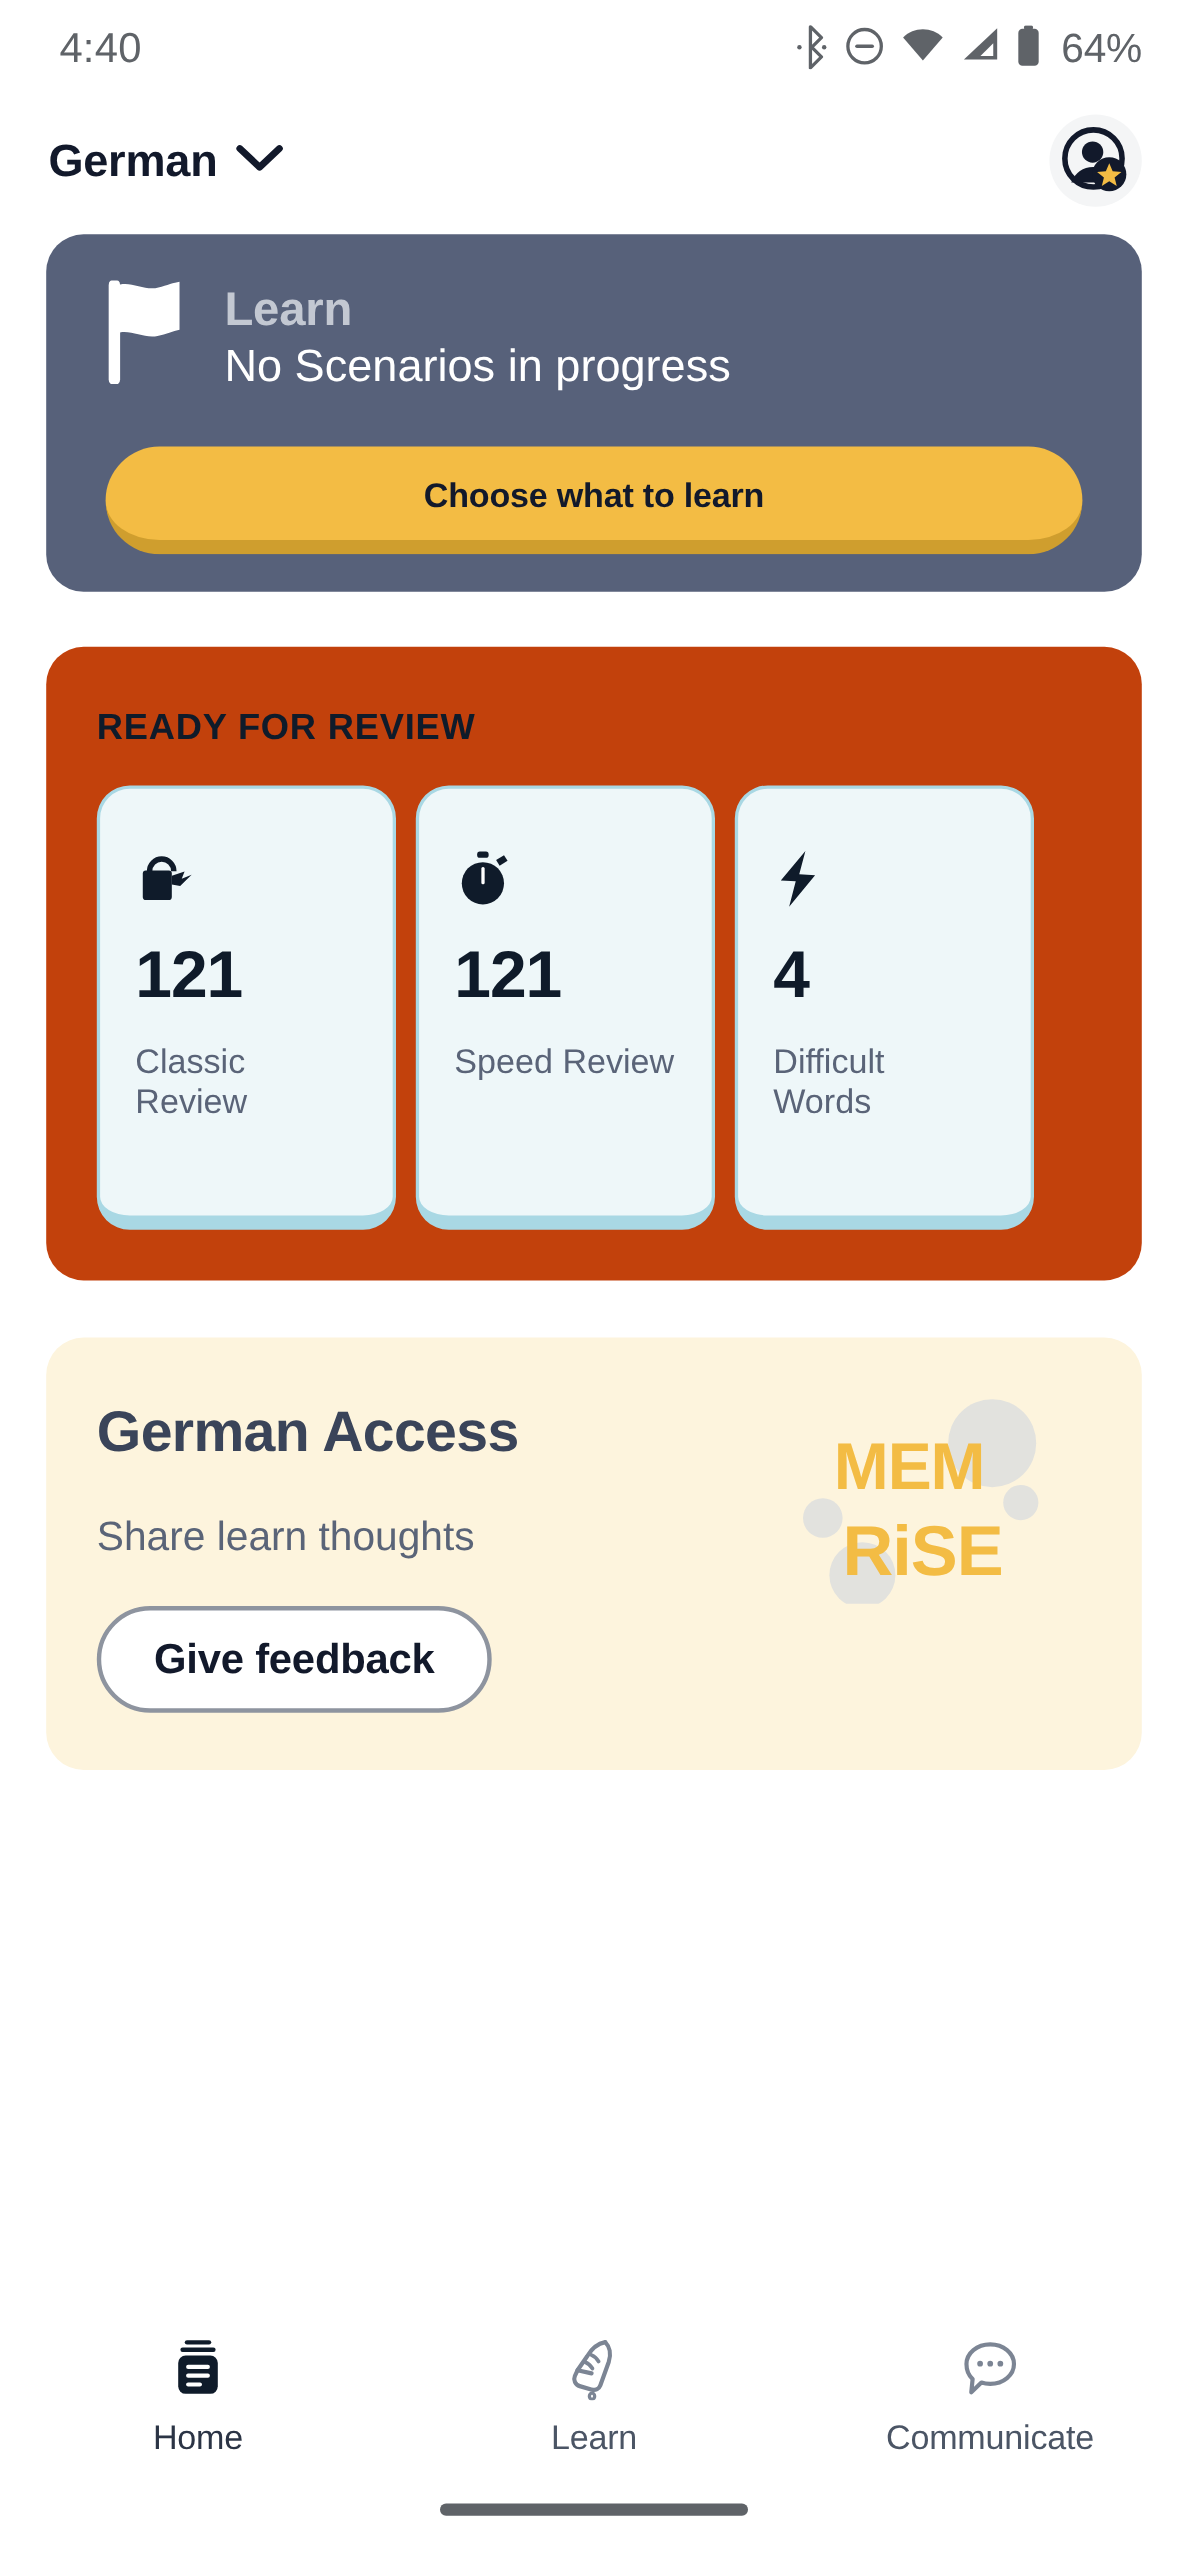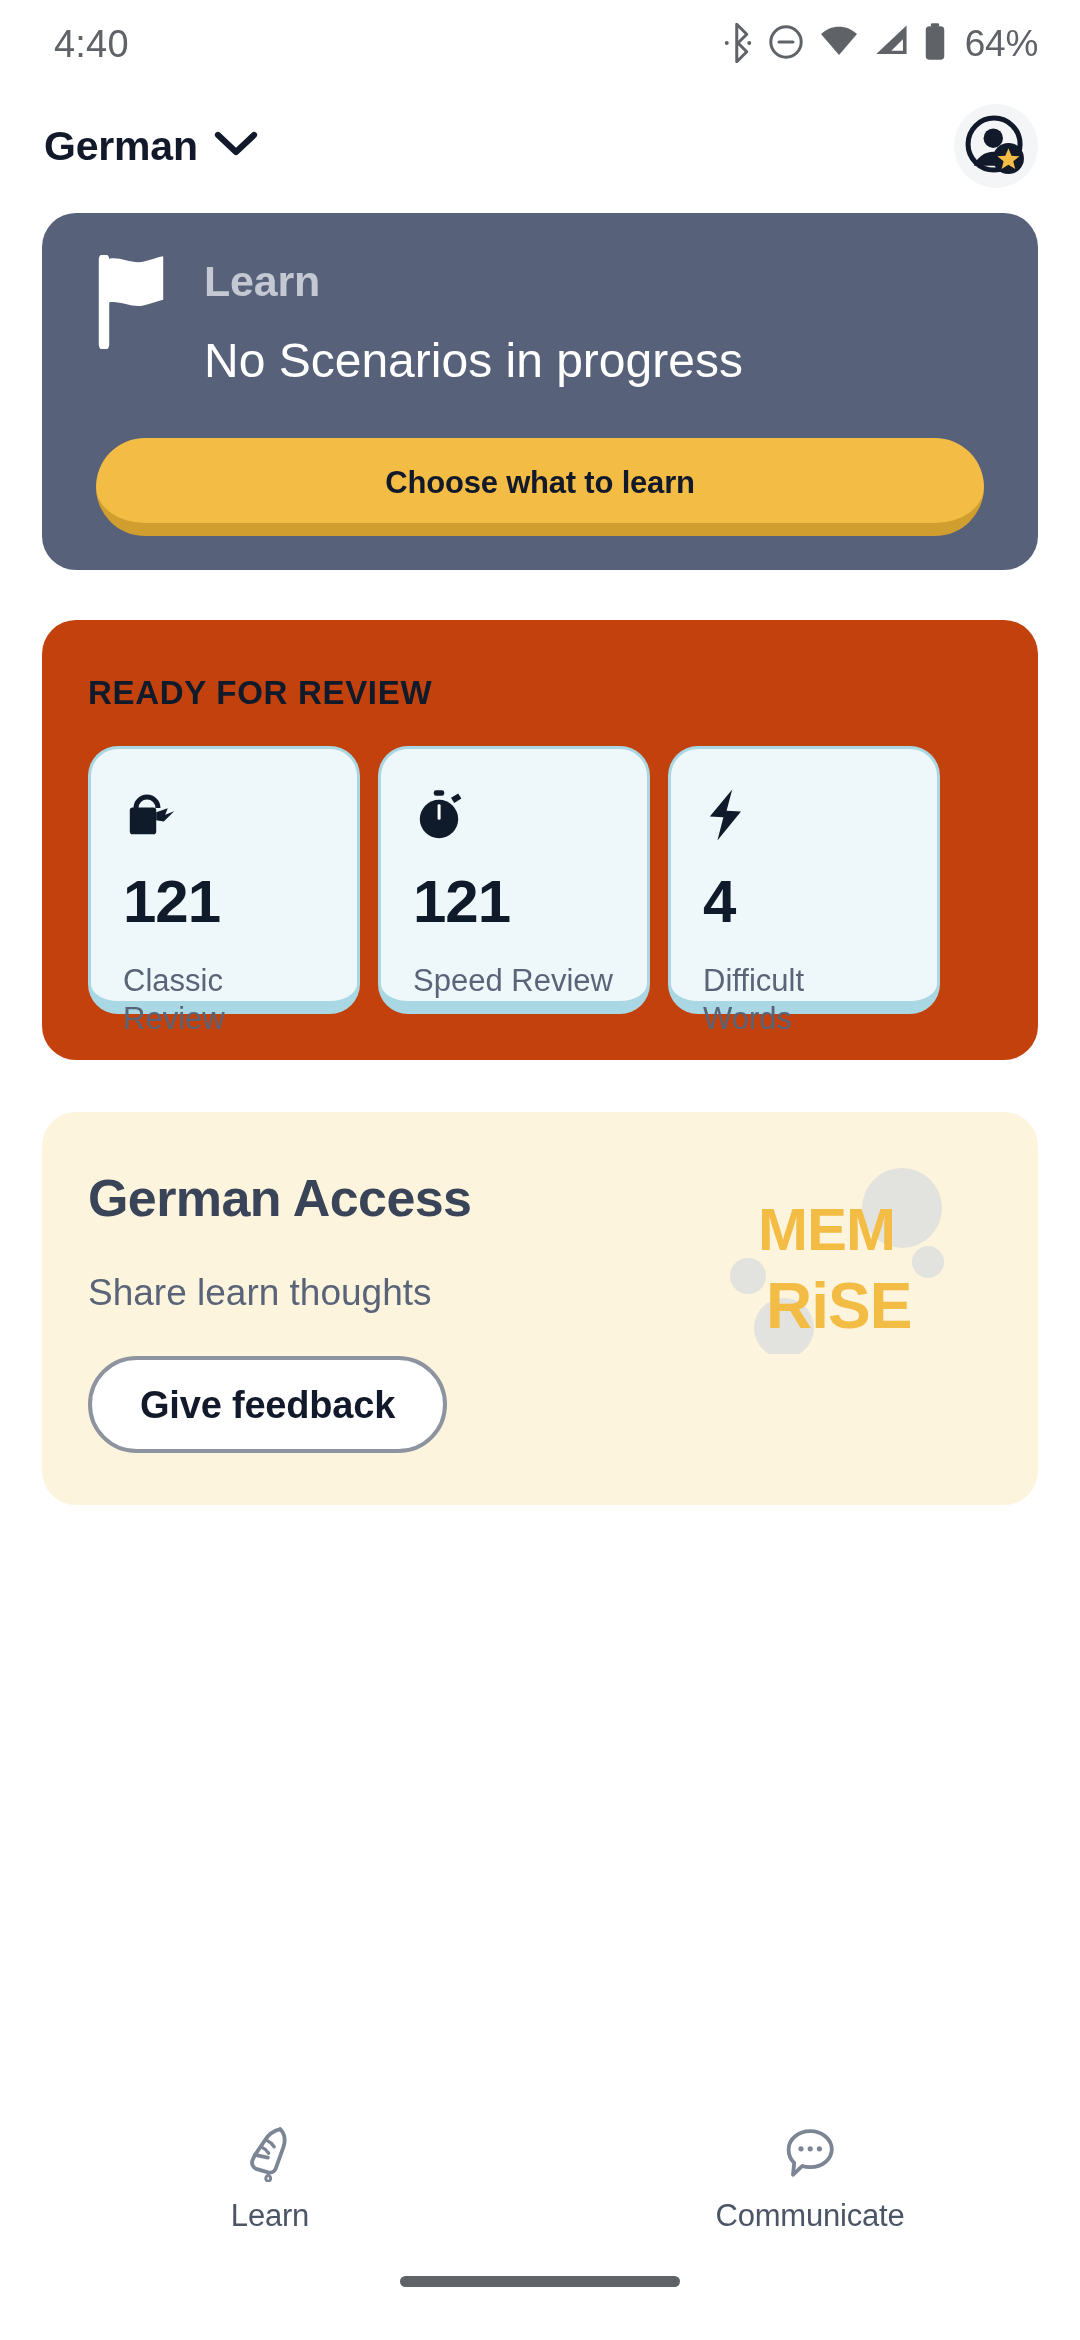--- a/index.html
+++ b/index.html
@@ -104,23 +104,23 @@
   .flag-icon { flex: 0 0 auto; margin-top: 4px; }
   .learn-texts { padding-top: 6px; }
   .learn-title {
     font-size: 43px;
     font-weight: bold;
     color: #c3c8d2;
     line-height: 1.15;
     letter-spacing: -0.2px;
   }
   .learn-sub {
-    font-size: 48px;
+    font-size: 41px;
     color: #ffffff;
-    margin-top: 26px;
+    margin-top: 2px;
     line-height: 1.2;
   }
 
   .cta-wrap {
     margin-top: 48px;
     padding: 0 14px;
   }
   .cta-button {
     display: block;
     width: 100%;
@@ -153,26 +153,26 @@
     padding: 0 46px;
   }
   .tiles-row {
     display: flex;
     gap: 18px;
     margin-top: 34px;
     padding-left: 46px;
   }
   .tile {
     flex: 0 0 272px;
-    height: 268px;
+    height: 404px;
     background: #eef7f9;
     border: 3px solid #a9d8e4;
     border-bottom-width: 13px;
     border-radius: 30px;
-    padding: 37px 32px 0 32px;
+    padding: 53px 32px 0 32px;
     cursor: pointer;
   }
   .tile-icon { height: 58px; display: flex; align-items: center; }
   .tile-value {
     font-size: 60px;
     font-weight: bold;
     color: #0f1b2a;
     margin-top: 28px;
     line-height: 1;
     letter-spacing: -1px;
@@ -399,20 +399,33 @@
           <text x="14" y="43" font-family="'Liberation Sans', sans-serif" font-size="30" font-weight="bold" fill="#f3bc44" letter-spacing="-0.5">MEM</text>
           <text x="18" y="82" font-family="'Liberation Sans', sans-serif" font-size="32" font-weight="bold" fill="#f3bc44" letter-spacing="-0.5">RiSE</text>
         </svg>
       </div>
     </div>
 
   </div>
 
   <div class="bottom-nav">
 
+    <div class="nav-item active">
+      <span class="nav-icon">
+        <svg width="52" height="56" viewBox="0 0 26 28">
+          <path d="M8 2.2 L18 2.2" stroke="#0f1b2a" stroke-width="2" stroke-linecap="round" fill="none"></path>
+          <path d="M6 5.6 L20 5.6" stroke="#0f1b2a" stroke-width="2" stroke-linecap="round" fill="none"></path>
+          <rect x="4" y="8.2" width="18" height="17.4" rx="3.4" fill="#0f1b2a"></rect>
+          <rect x="7.6" y="12.4" width="10.8" height="1.9" rx="0.9" fill="#ffffff"></rect>
+          <rect x="7.6" y="16.4" width="10.8" height="1.9" rx="0.9" fill="#ffffff"></rect>
+          <rect x="7.6" y="20.4" width="7.2" height="1.9" rx="0.9" fill="#ffffff"></rect>
+        </svg>
+      </span>
+      <span class="nav-label">Home</span>
+    </div>
 
     <div class="nav-item">
       <span class="nav-icon">
         <svg width="54" height="58" viewBox="0 0 27 29">
           <path d="M18.6 2.6 C20.6 4.6 21.4 8 20.2 11.6 L16.4 22.2 C15.8 23.8 14.2 24.6 12.6 24.2 L7 22.6 C5 22 4 19.8 4.8 18 L6 15.4" fill="none" stroke="#7c8594" stroke-width="1.9" stroke-linecap="round" stroke-linejoin="round"></path>
           <path d="M18.6 2.6 C15.6 3.2 12.4 5.6 10.4 9 L6 15.4 L12.4 16.8" fill="none" stroke="#7c8594" stroke-width="1.9" stroke-linecap="round" stroke-linejoin="round"></path>
           <path d="M9.4 11.6 C10.8 12.2 12 13.2 12.8 14.6" fill="none" stroke="#7c8594" stroke-width="1.7" stroke-linecap="round"></path>
           <path d="M12.2 8.4 C13.6 9 14.8 10 15.6 11.4" fill="none" stroke="#7c8594" stroke-width="1.7" stroke-linecap="round"></path>
           <ellipse cx="12.6" cy="27.2" rx="1.2" ry="1.4" fill="none" stroke="#7c8594" stroke-width="1.5"></ellipse>
         </svg>

